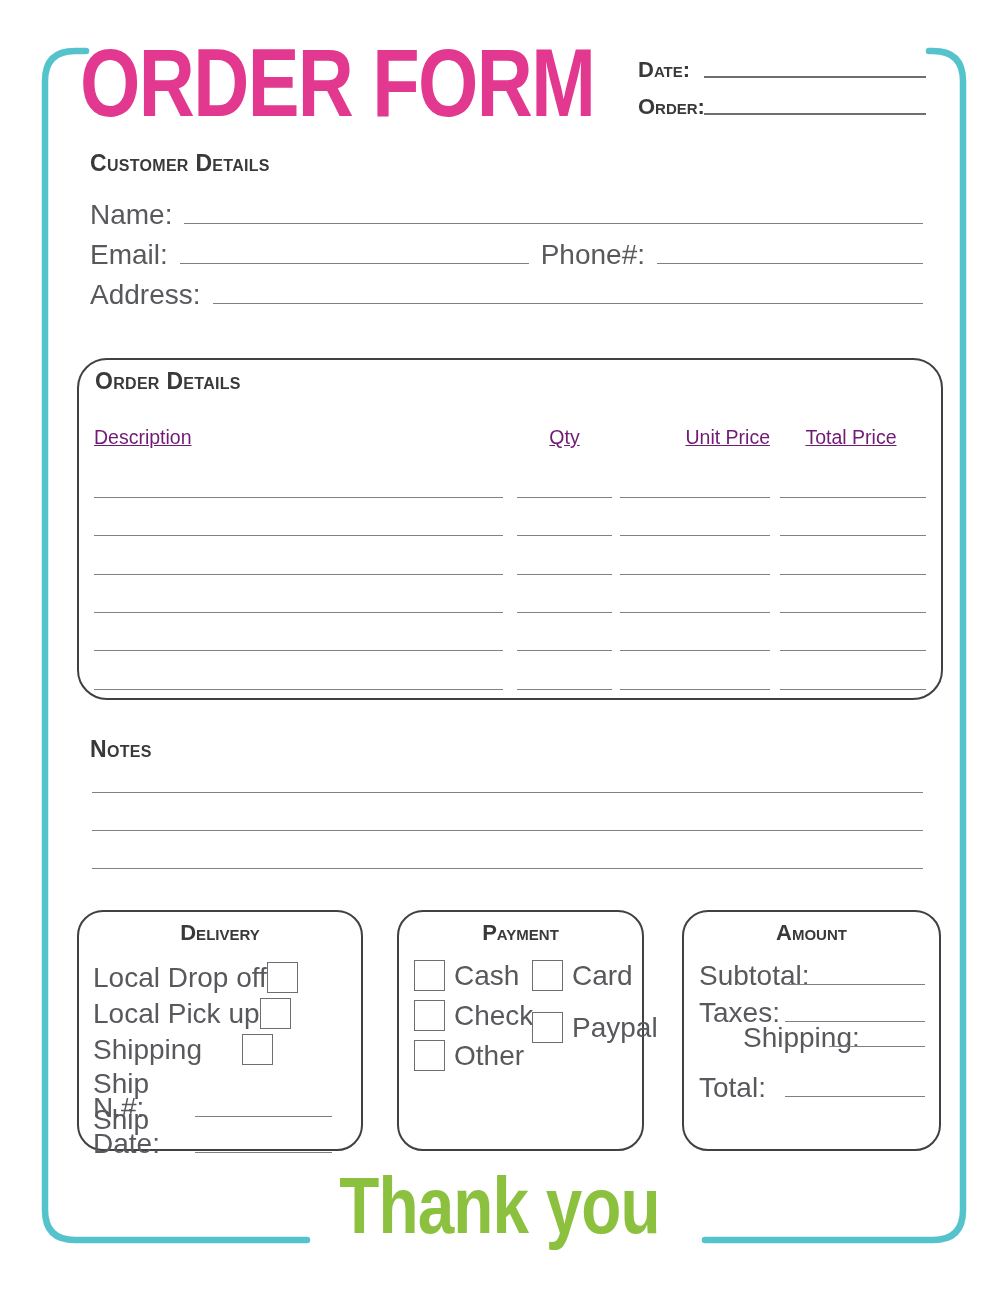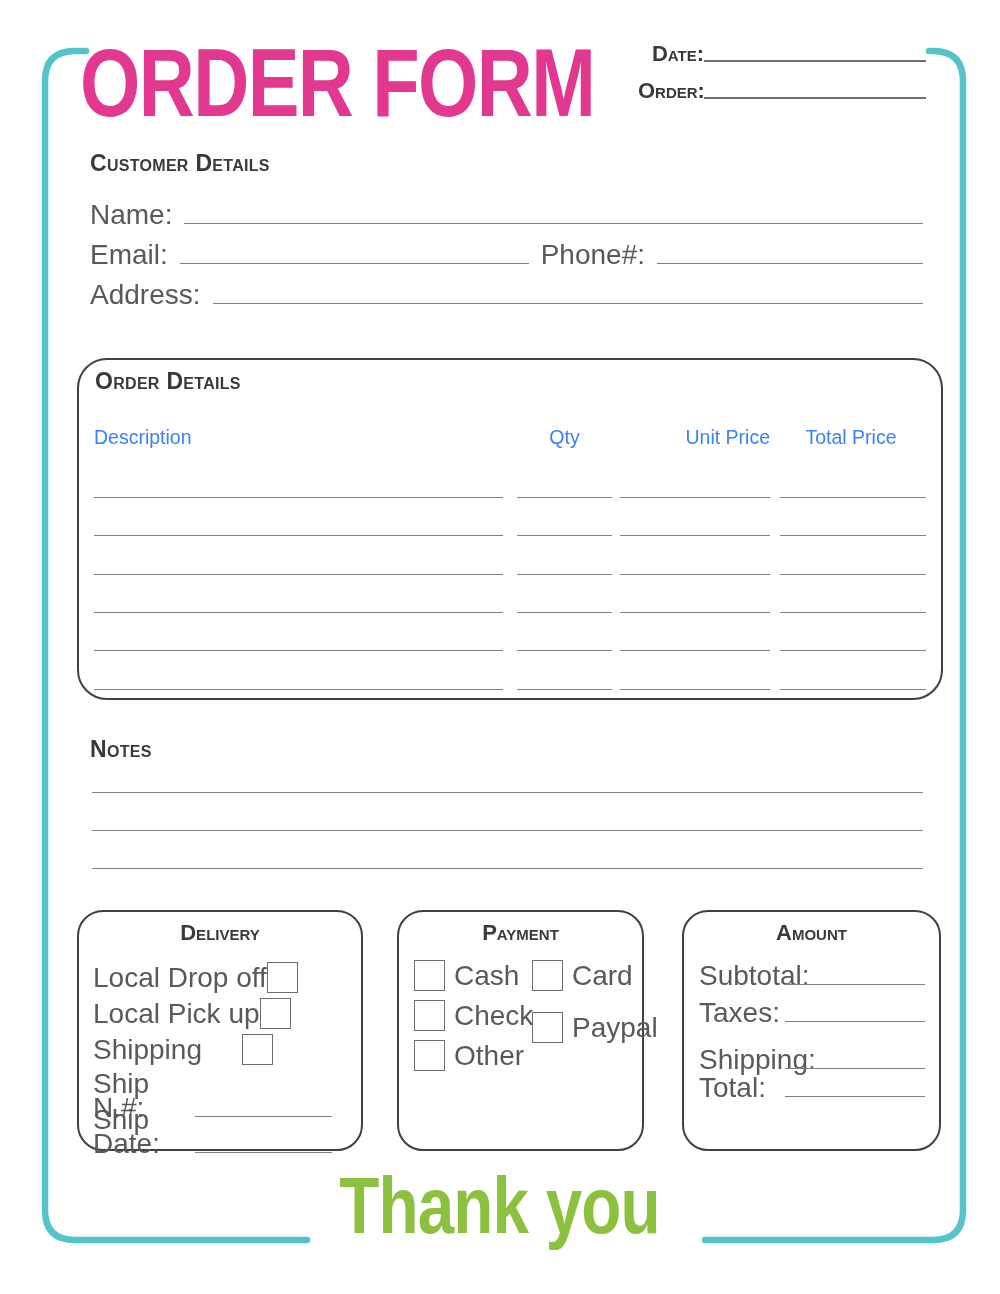--- a/index.html
+++ b/index.html
@@ -12,21 +12,21 @@
         color:#e2388f;transform:scaleX(0.80);transform-origin:0 0;letter-spacing:-2px;white-space:nowrap;}
   .thankyou-wrap{position:absolute;left:0;top:1166px;width:1000px;text-align:center;}
   .thankyou{display:inline-block;font-size:80px;line-height:1;font-weight:700;color:#8cc140;
         transform:scaleX(0.82);letter-spacing:-1px;white-space:nowrap;}
 
   
   .sc{font-variant:small-caps;font-weight:700;color:#39393b;}
   .sec-title{font-size:23px;letter-spacing:.3px;}
 
   
-  .hdr-fields{position:absolute;left:638px;top:42px;width:288px;text-align:right;}
+  .hdr-fields{position:absolute;left:638px;top:58px;width:288px;}
   .hf-row{display:flex;align-items:flex-end;margin-bottom:13px;}
   .hf-label{font-size:22px;line-height:24px;width:66px;flex:0 0 auto;}
   .hf-line{flex:1;height:0;border-bottom:2px solid #6d6e71;margin-bottom:4px;}
 
   
   .lbl{font-size:28px;line-height:24px;color:#58595c;flex:0 0 auto;}
   .wline{height:0;border-bottom:1.5px solid #7e8083;margin-bottom:3px;}
   .frow{position:absolute;display:flex;align-items:flex-end;}
 
   
@@ -34,21 +34,21 @@
   .row-name{left:90px;right:77px;top:203px;}
   .row-email{left:90px;right:77px;top:243px;}
   .row-address{left:90px;right:77px;top:283px;}
   .gap10{width:12px;flex:0 0 auto;}
   .flex1{flex:1;}
 
   
   .order-box{position:absolute;left:77px;top:358px;width:866px;height:342px;
         border:2px solid #414042;border-radius:30px;box-sizing:border-box;}
   .ob-title{position:absolute;left:16px;top:8px;}
-  .col-h{position:absolute;top:66px;font-size:19.5px;color:#3b82f6;}
+  .col-h{position:absolute;top:66px;font-size:19.5px;color:#701a75;text-decoration:underline;}
   .ch-desc{left:15px;}
   .ch-qty{left:438px;width:95px;text-align:center;}
   .ch-unit{left:539px;width:152px;text-align:right;}
   .ch-total{left:699px;width:146px;text-align:center;}
   .t-row{position:absolute;left:15px;height:0;width:832px;}
   .t-seg{position:absolute;height:0;border-bottom:1.6px solid #808285;}
   .seg-desc{left:0;width:409px;}
   .seg-qty{left:423px;width:95px;}
   .seg-unit{left:526px;width:150px;}
   .seg-total{left:686px;width:146px;}
@@ -233,21 +233,21 @@
     <div class="sc card-title">Amount</div>
 
     <div class="am-row" style="top:52px;">
       <span class="lbl">Subtotal:</span>
       <span class="wline"></span>
     </div>
     <div class="am-row" style="top:89px;">
       <span class="lbl">Taxes:</span>
       <span class="wline"></span>
     </div>
-    <div class="am-row" style="top:136px;">
+    <div class="am-row" style="top:114px;margin-left:44px;">
       <span class="lbl">Shipping:</span>
       <span class="wline"></span>
     </div>
     <div class="am-row" style="top:164px;">
       <span class="lbl">Total:</span>
       <span class="wline"></span>
     </div>
   </div>
 
   <div class="thankyou-wrap">

